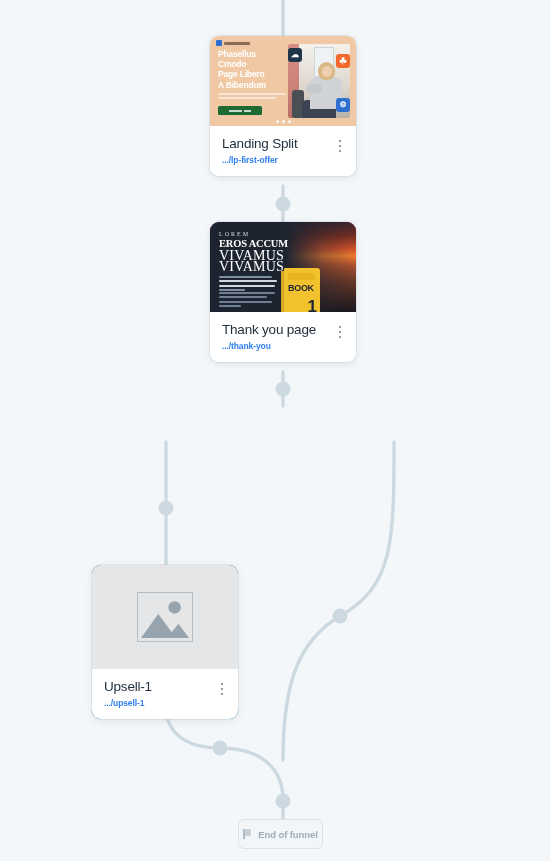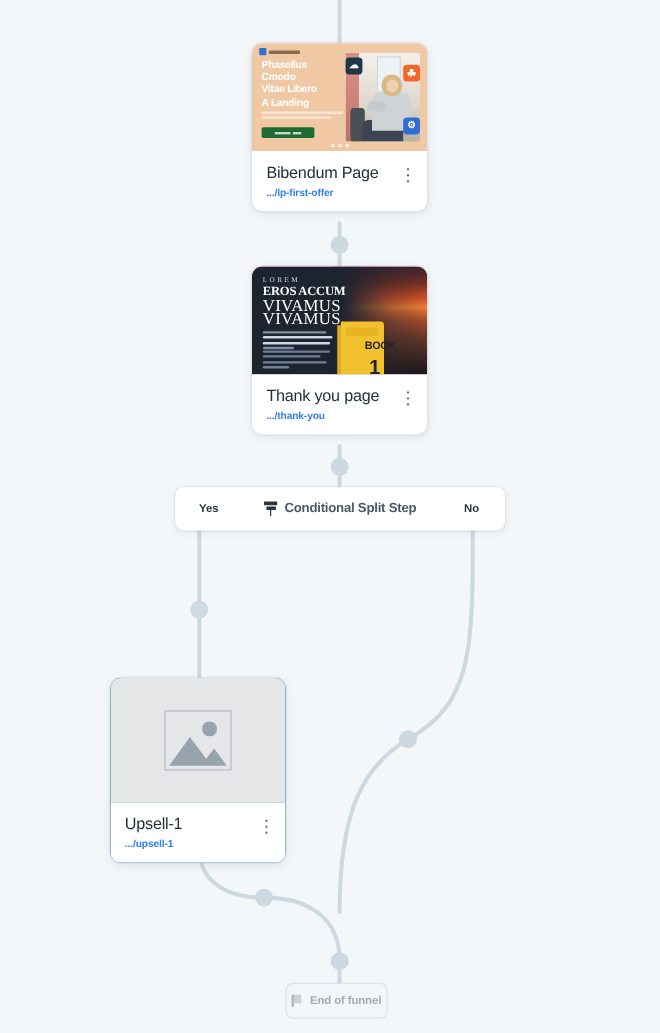--- a/index.html
+++ b/index.html
@@ -115,21 +115,21 @@
   .t2 .para u { display:block; height:2px; margin-bottom:2.4px; background:#7d8fa2; border-radius:1px; text-decoration:none; }
   .t2 .para u.b { background:#cfd8e2; }
   .t2 .para2 { position:absolute; left:9px; top:70px; width:58px; }
   .t2 .para2 u { display:block; height:2px; margin-bottom:2.4px; background:#6f8094; border-radius:1px; text-decoration:none; }
   .t2 .book {
     position:absolute; left:74px; top:46px; width:36px; height:48px;
     background:#f2c12e; border-radius:1px 3px 3px 1px;
     box-shadow: -4px 2px 0 -1px #d9a822;
   }
   .t2 .book .bt { position:absolute; left:4px; top:5px; right:5px; height:7px; background:#e8b520; border-radius:1px; }
-  .t2 .book .bw { position:absolute; left:4px; top:15px; color:#1e2430; font-weight:bold; font-size:9px; letter-spacing:-.3px;margin-left:16px; }
+  .t2 .book .bw { position:absolute; left:4px; top:15px; color:#1e2430; font-weight:bold; font-size:9px; letter-spacing:-.3px; }
   .t2 .book .no { position:absolute; right:3px; bottom:1px; color:#1e2430; font-weight:bold; font-size:17px; line-height:17px; }
 
   
   .t3 { background:#e2e4e6; height:104px; }
   .t3 .ph {
     position:absolute; left:50%; top:50%; transform:translate(-50%,-50%);
     width:56px; height:50px; border:1.6px solid #b6bcc2;
   }
   .node-card.placeholder { background:#0369a1; }
   .node-card.placeholder .thumb { background:#e4e6e8; }
@@ -196,22 +196,22 @@
 
   <div class="node-card" style="left:210px; top:36px;">
     <div class="thumb t1">
       <span class="logo">
           <b></b>
           <s></s>
         </span>
       <div class="head">
         <div>Phasellus</div>
         <div>Cmodo</div>
-        <div>Vitae Libero</div>
-        <div>A Landing</div>
+        <div>Page Libero</div>
+        <div>A Bibendum</div>
       </div>
       <div class="sub">
         <u style="width:100%"></u>
           <u style="width:86%"></u>
       </div>
       <div class="btn">
           <s></s>
           <s style="width:7px"></s>
         </div>
       <div class="photo">
@@ -227,21 +227,21 @@
       <span class="ic ic-1">☁</span>
       <span class="ic ic-2">☘</span>
       <span class="ic ic-3">⚙</span>
       <span class="dots">
           <i></i>
           <i></i>
           <i></i>
         </span>
     </div>
     <div class="card-foot">
-      <div class="card-title">Bibendum Page</div>
+      <div class="card-title">Landing Split</div>
       <div class="card-url">.../lp-first-offer</div>
       <div class="kebab">
           <i></i>
           <i></i>
           <i></i>
         </div>
     </div>
   </div>
 
   <div class="node-card" style="left:210px; top:222px;">
@@ -276,32 +276,20 @@
       <div class="card-title">Thank you page</div>
       <div class="card-url">.../thank-you</div>
       <div class="kebab">
           <i></i>
           <i></i>
           <i></i>
         </div>
     </div>
   </div>
 
-  <div id="split">
-    <div class="yes">Yes</div>
-    <div class="mid">
-      <span class="split-icon">
-          <b></b>
-          <b></b>
-          <i></i>
-        </span>
-      <span class="lbl">Conditional Split Step</span>
-    </div>
-    <div class="no">No</div>
-  </div>
 
   <div class="node-card placeholder" style="left:92px; top:565px; width:146px;">
     <div class="thumb t3">
       <svg class="ph" viewBox="0 0 56 50">
         <circle cx="38" cy="15" r="6.5" fill="#97a3ad"></circle>
         <path d="M3,47 L21,22 L35,41 L42,32 L53,47 Z" fill="#97a3ad"></path>
       </svg>
     </div>
     <div class="card-foot">
       <div class="card-title">Upsell-1</div>

